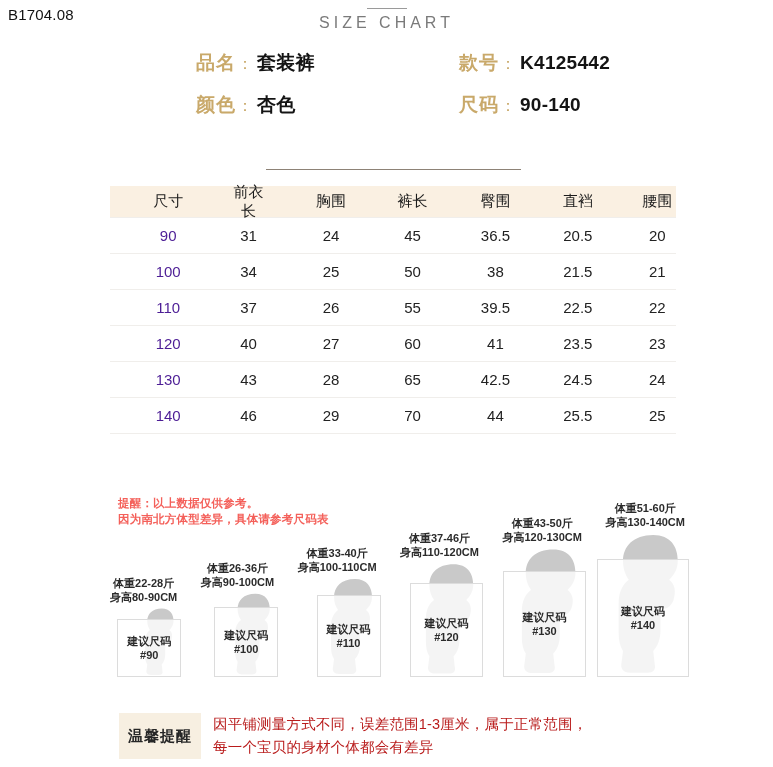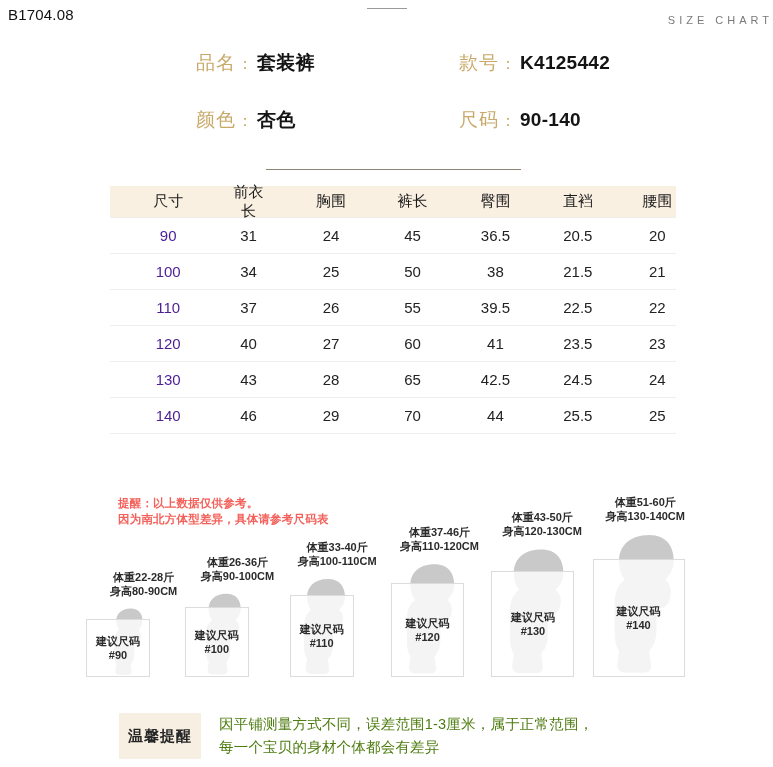--- a/index.html
+++ b/index.html
@@ -34,47 +34,46 @@
     top: 8px;
     text-align: center;
   }
   .title-rule {
     width: 40px;
     height: 1px;
     background: #9a9a9a;
     margin: 0 auto 5px auto;
   }
   .title-text {
-    font-size: 11px;
+    font-size: 16px;
     letter-spacing: 4px;
     color: #7a7a7a;
-    text-align: right;
   }
 
   
   .info {
     position: absolute;
     left: 0;
     top: 50px;
     width: 773px;
     height: 85px;
   }
   .info-row {
     position: absolute;
     display: flex;
     align-items: baseline;
   }
   .info-row.r1 { top: 0px; }
-  .info-row.r2 { top: 57px; justify-content: center; }
+  .info-row.r2 { top: 42px; justify-content: center; }
   .info-row.cL { left: 196px; }
   .info-row.cR { left: 459px; }
 
   .info-label {
     font-size: 19px;
-    font-weight: normal;
+    font-weight: bold;
     color: #c9a96a;
     letter-spacing: 1px;
   }
   .info-colon {
     font-size: 16px;
     color: #c9a96a;
     margin: 0 4px 0 1px;
   }
   .info-value {
     font-size: 19px;
@@ -156,22 +155,21 @@
     width: 575px;
     height: 185px;
     display: flex;
     align-items: flex-end;
     justify-content: space-between;
   }
   .figure {
     position: relative;
     display: flex;
     flex-direction: column;
-    align-items: flex-start;
-    gap: 6px;
+    align-items: flex-end;
   }
   .fig-caption {
     font-size: 11px;
     font-weight: bold;
     line-height: 14px;
     color: #2b2b2b;
     text-align: center;
     white-space: nowrap;
     margin-bottom: 3px;
   }
@@ -213,27 +211,27 @@
     display: flex;
     justify-content: center;
     align-items: center;
     font-size: 15px;
     font-weight: bold;
     color: #262626;
     line-height: 20px;
     letter-spacing: 1px;
   }
   .notice-text {
-    padding-left: 18px;
+    padding-left: 12px;
     display: flex;
     flex-direction: column;
     justify-content: center;
     font-size: 14.5px;
     line-height: 23px;
-    color: #4d7c0f;
+    color: #b91c1c;
     letter-spacing: .2px;
   }
 </style>
 </head>
 <body>
 
 <div class="corner-code">B1704.08</div>
 
 <div class="title-wrap">
   <div class="title-rule"></div>

